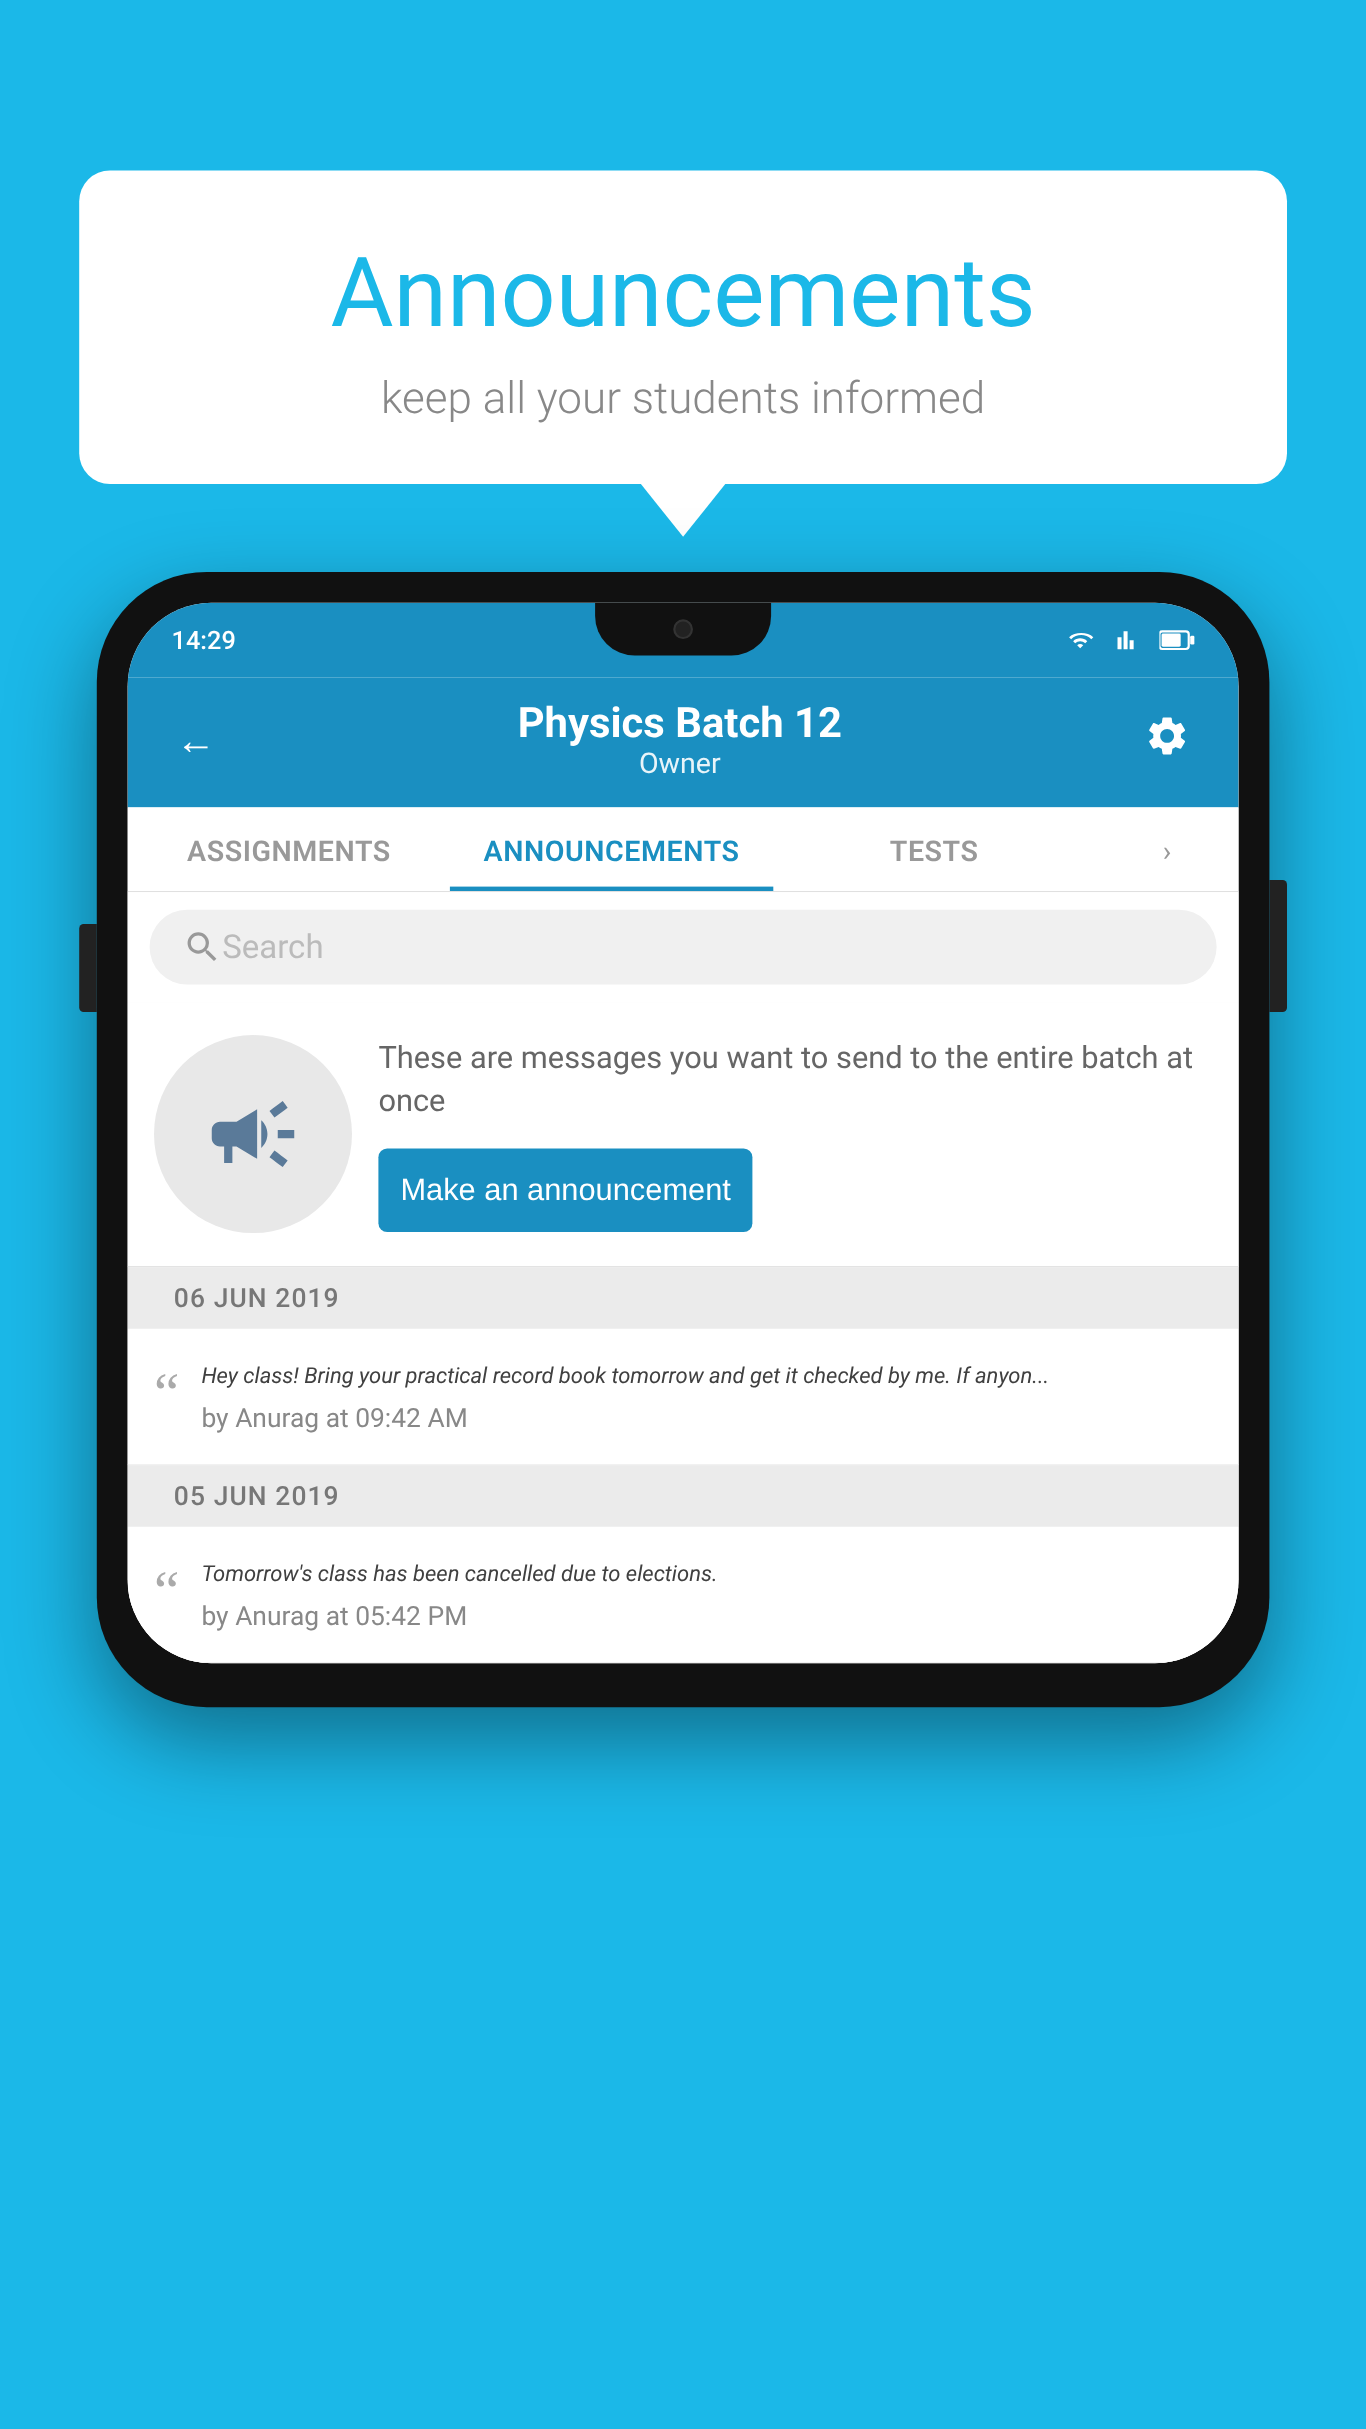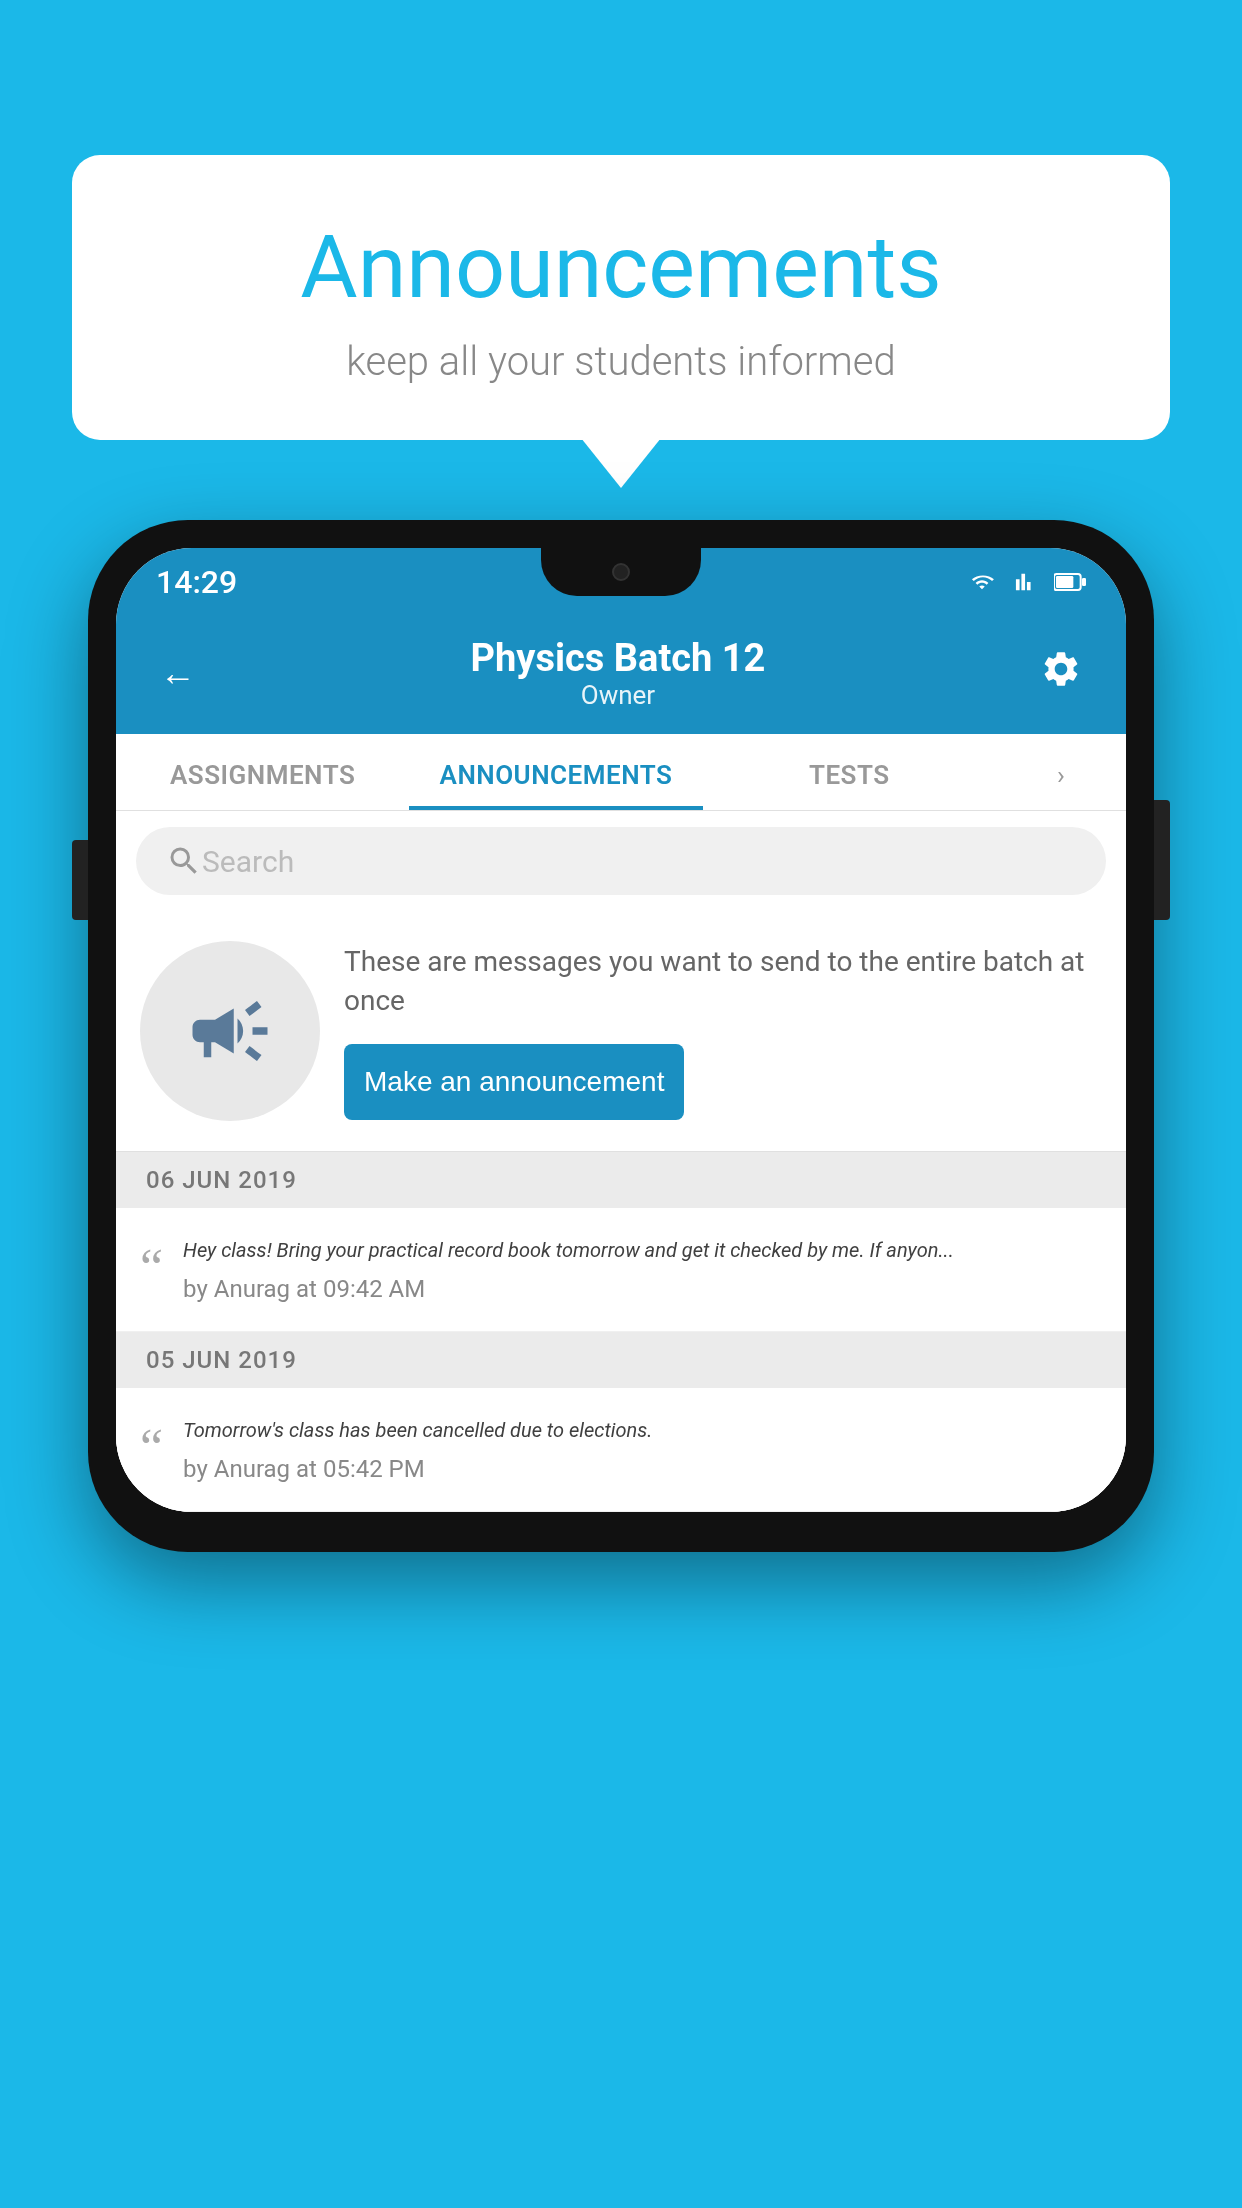--- a/index.html
+++ b/index.html
@@ -116,21 +116,21 @@
       justify-content: center;
     }
     .camera-dot {
       width: 18px;
       height: 18px;
       background: #222;
       border-radius: 50%;
       border: 2px solid #333;
     }
     .status-time {
-      font-size: 32px;
+      font-size: 23px;
       color: white;
       font-weight: 500;
     }
     .status-icons {
       display: flex;
       align-items: center;
       gap: 12px;
     }
     .wifi-icon, .signal-icon, .battery-icon {
       width: 32px;
@@ -275,21 +275,21 @@
       padding: 22px 20px;
       font-size: 28px;
       font-weight: 500;
       cursor: pointer;
       display: inline-block;
     }
 
     
     .date-divider {
       background: #ebebeb;
-      padding: 14px 30px;
+      padding: 14px 42px;
       font-size: 24px;
       color: #777;
       font-weight: 500;
       letter-spacing: 1px;
     }
 
     
     .announcement-item {
       background: white;
       display: flex;

